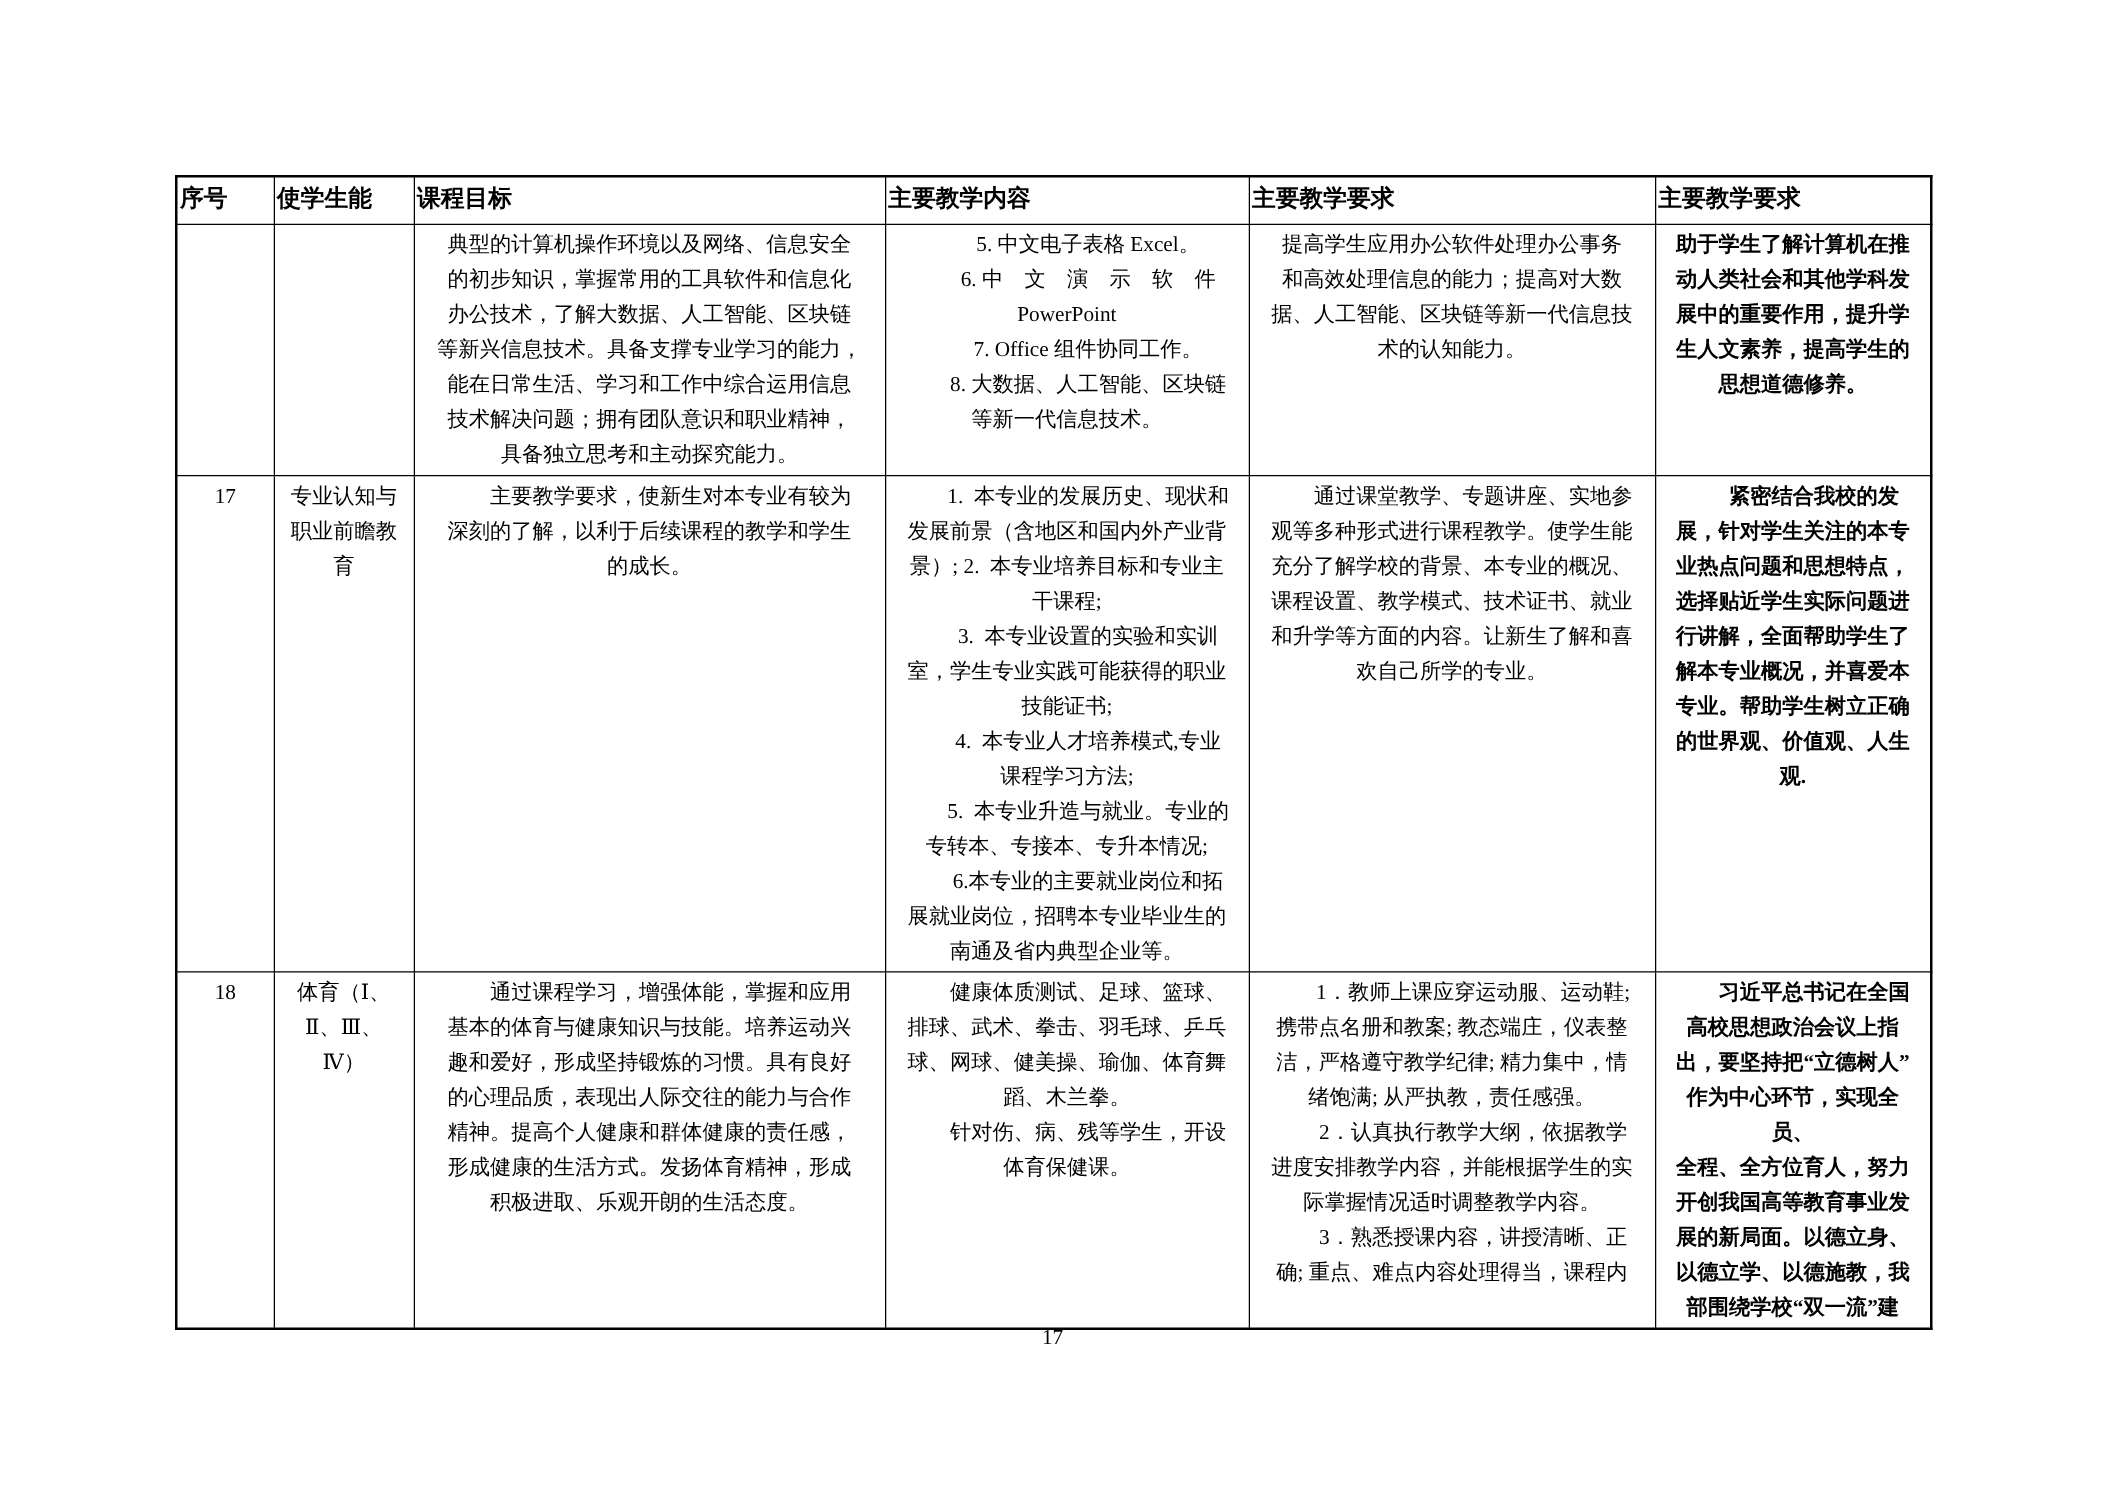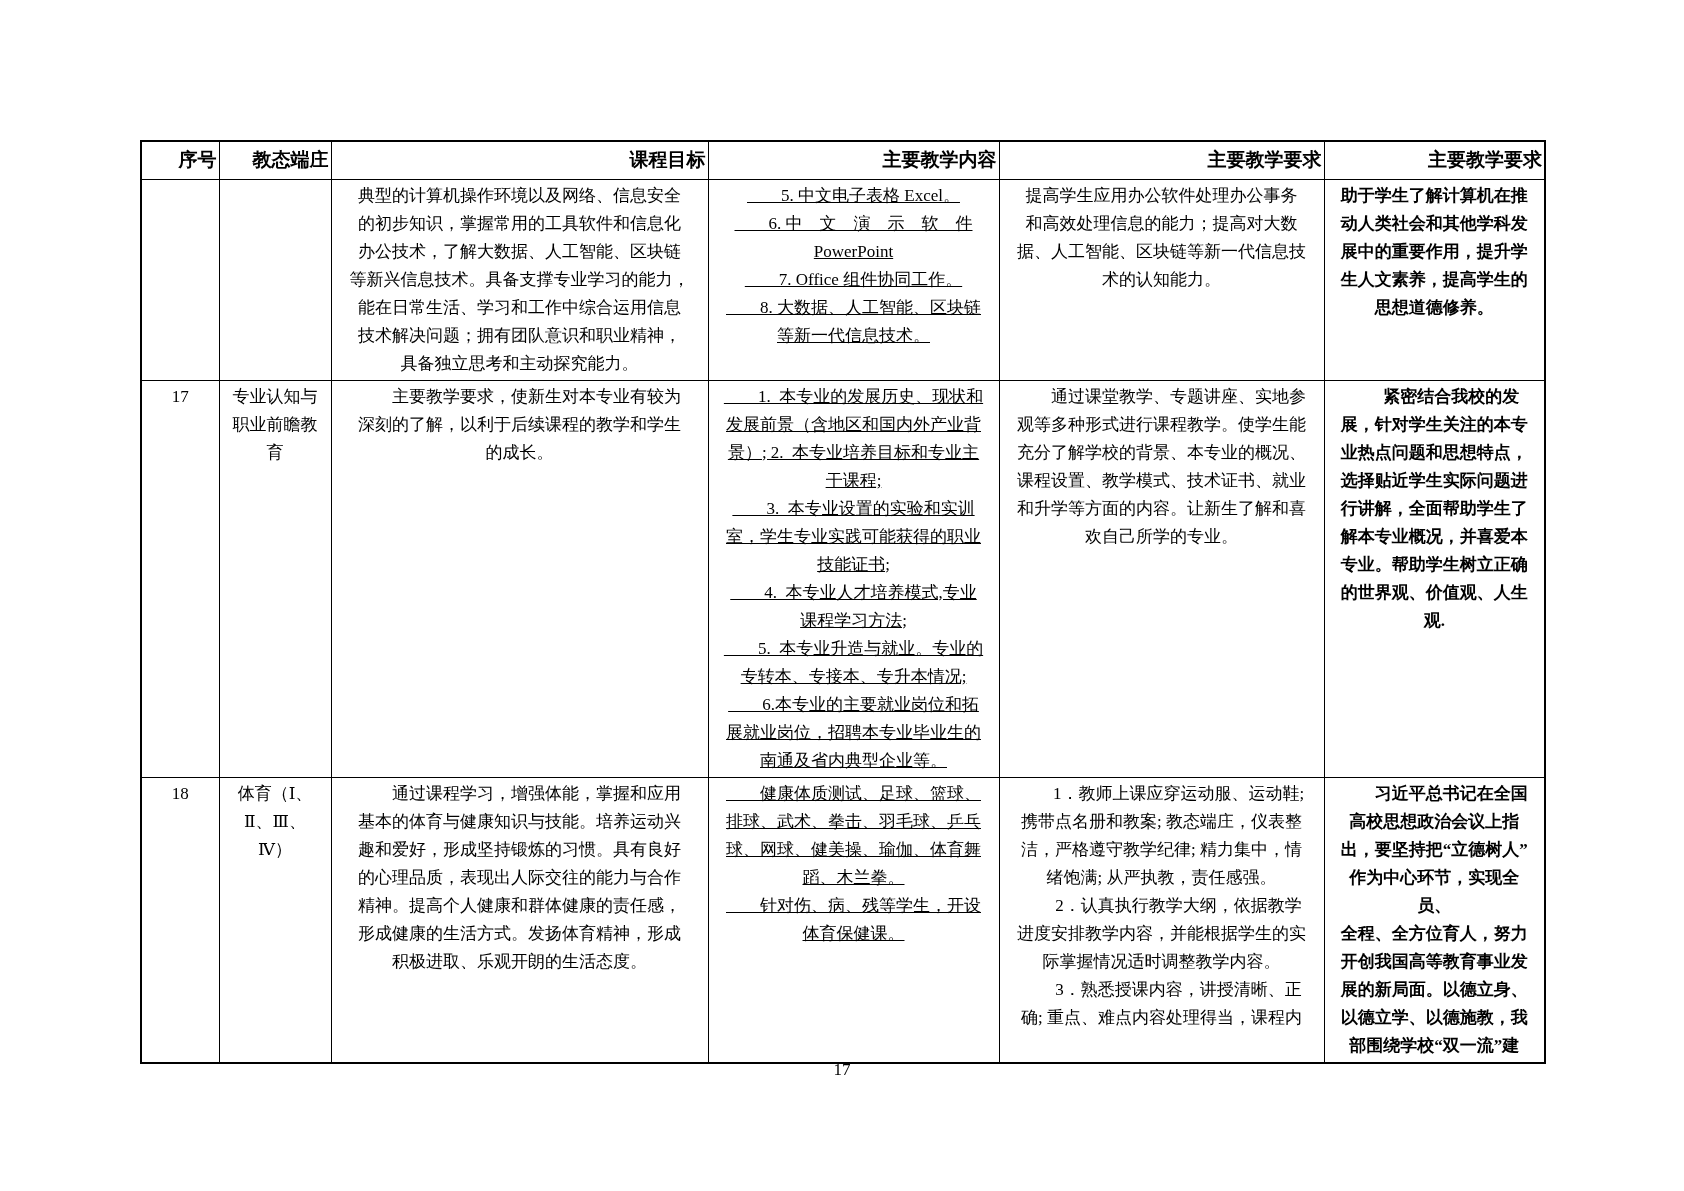--- a/index.html
+++ b/index.html
@@ -23,38 +23,38 @@
     vertical-align:top;
     font-size:17px;
     line-height:28px;
     padding:2px 10px;
     overflow:hidden;
     box-sizing:border-box;
   }
   table.doc th{
     font-size:19px;
     font-weight:bold;
-    text-align:right;
+    text-align:left;
     vertical-align:middle;
     height:38px;
     line-height:22px;
     padding:2px 2px;
   }
   .pre{white-space:pre-wrap;word-break:break-all;text-align:center;}
   td.c-idx{
     text-align:center;
     vertical-align:middle;
     padding:2px 2px;
   }
   td.c-name{
     vertical-align:middle;
     padding:2px 6px 2px 12px;
   }
   td.c-goal{padding-left:12px;padding-right:10px;}
-  td.c-content{padding-left:10px;padding-right:6px;text-decoration:underline;}
+  td.c-content{padding-left:10px;padding-right:6px;}
   td.c-req{padding-left:10px;padding-right:8px;}
   td.c-ide{padding-left:9px;padding-right:4px;font-weight:bold;}
   tr.r-a td{height:199px;}
   tr.r-17 td{height:391px;}
   tr.r-18 td{height:255px;}
   .footer-page{
     position:absolute;
     left:0;top:1060px;width:1684px;
     text-align:center;
     font-size:17px;
@@ -69,21 +69,21 @@
       <col style="width:78px">
       <col style="width:112px">
       <col style="width:377px">
       <col style="width:291px">
       <col style="width:325px">
       <col style="width:221px">
     </colgroup>
     <tbody>
         <tr>
       <th>序号</th>
-      <th>教态端庄</th>
+      <th>使学生能</th>
       <th>课程目标</th>
       <th>主要教学内容</th>
       <th>主要教学要求</th>
       <th>主要教学要求</th>
     </tr>
     <tr class="r-a">
       <td class="c-idx"></td>
       <td class="c-name pre"></td>
       <td class="c-goal pre">典型的计算机操作环境以及网络、信息安全
 的初步知识，掌握常用的工具软件和信息化

